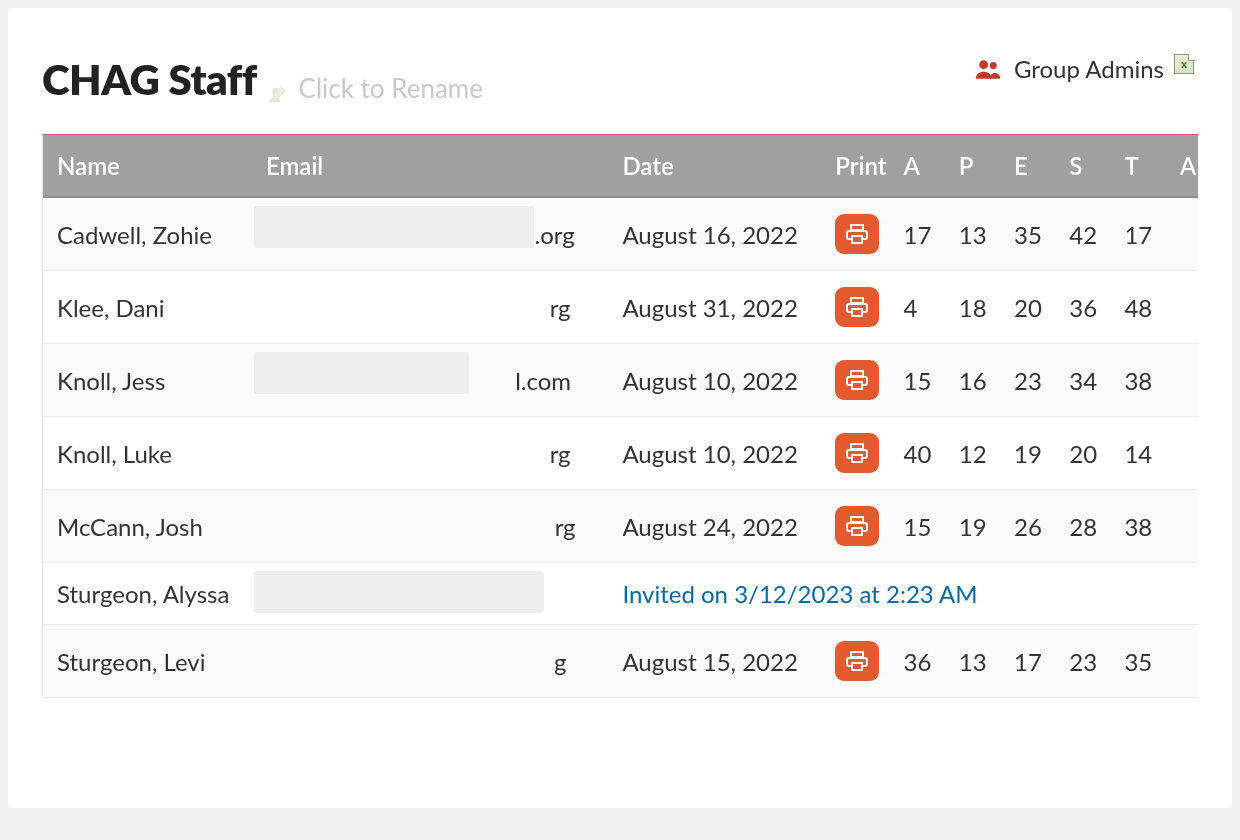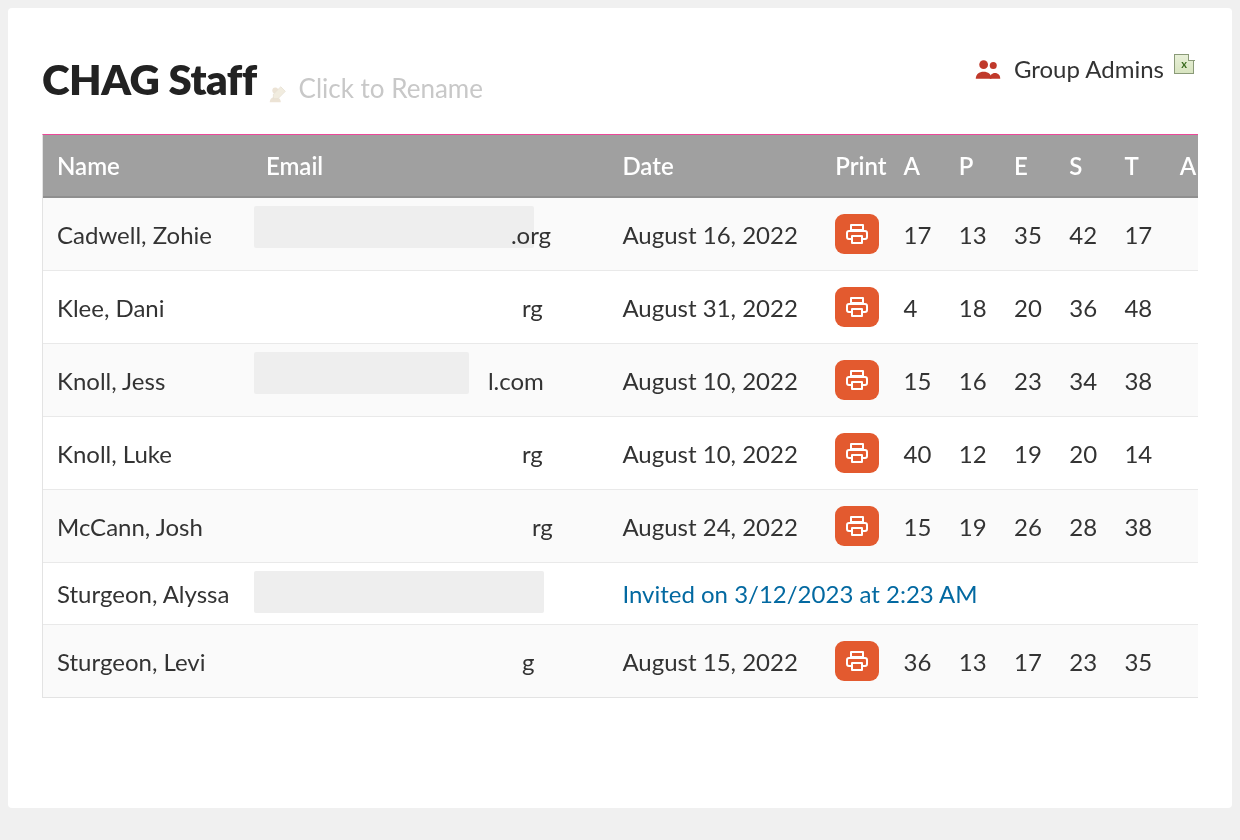--- a/index.html
+++ b/index.html
@@ -132,21 +132,21 @@
     position: absolute;
     left: 0; top: 8px;
     height: 42px;
     background: #eee;
     border-radius: 2px;
   }
   .email-suffix {
     position: relative;
     z-index: 1;
     display: block;
-    text-align: left;
+    text-align: center;
     white-space: nowrap;
   }
   .print-btn {
     display: inline-flex;
     align-items: center;
     justify-content: center;
     width: 44px; height: 40px;
     background: #e35a2f;
     border-radius: 9px;
     cursor: pointer;

